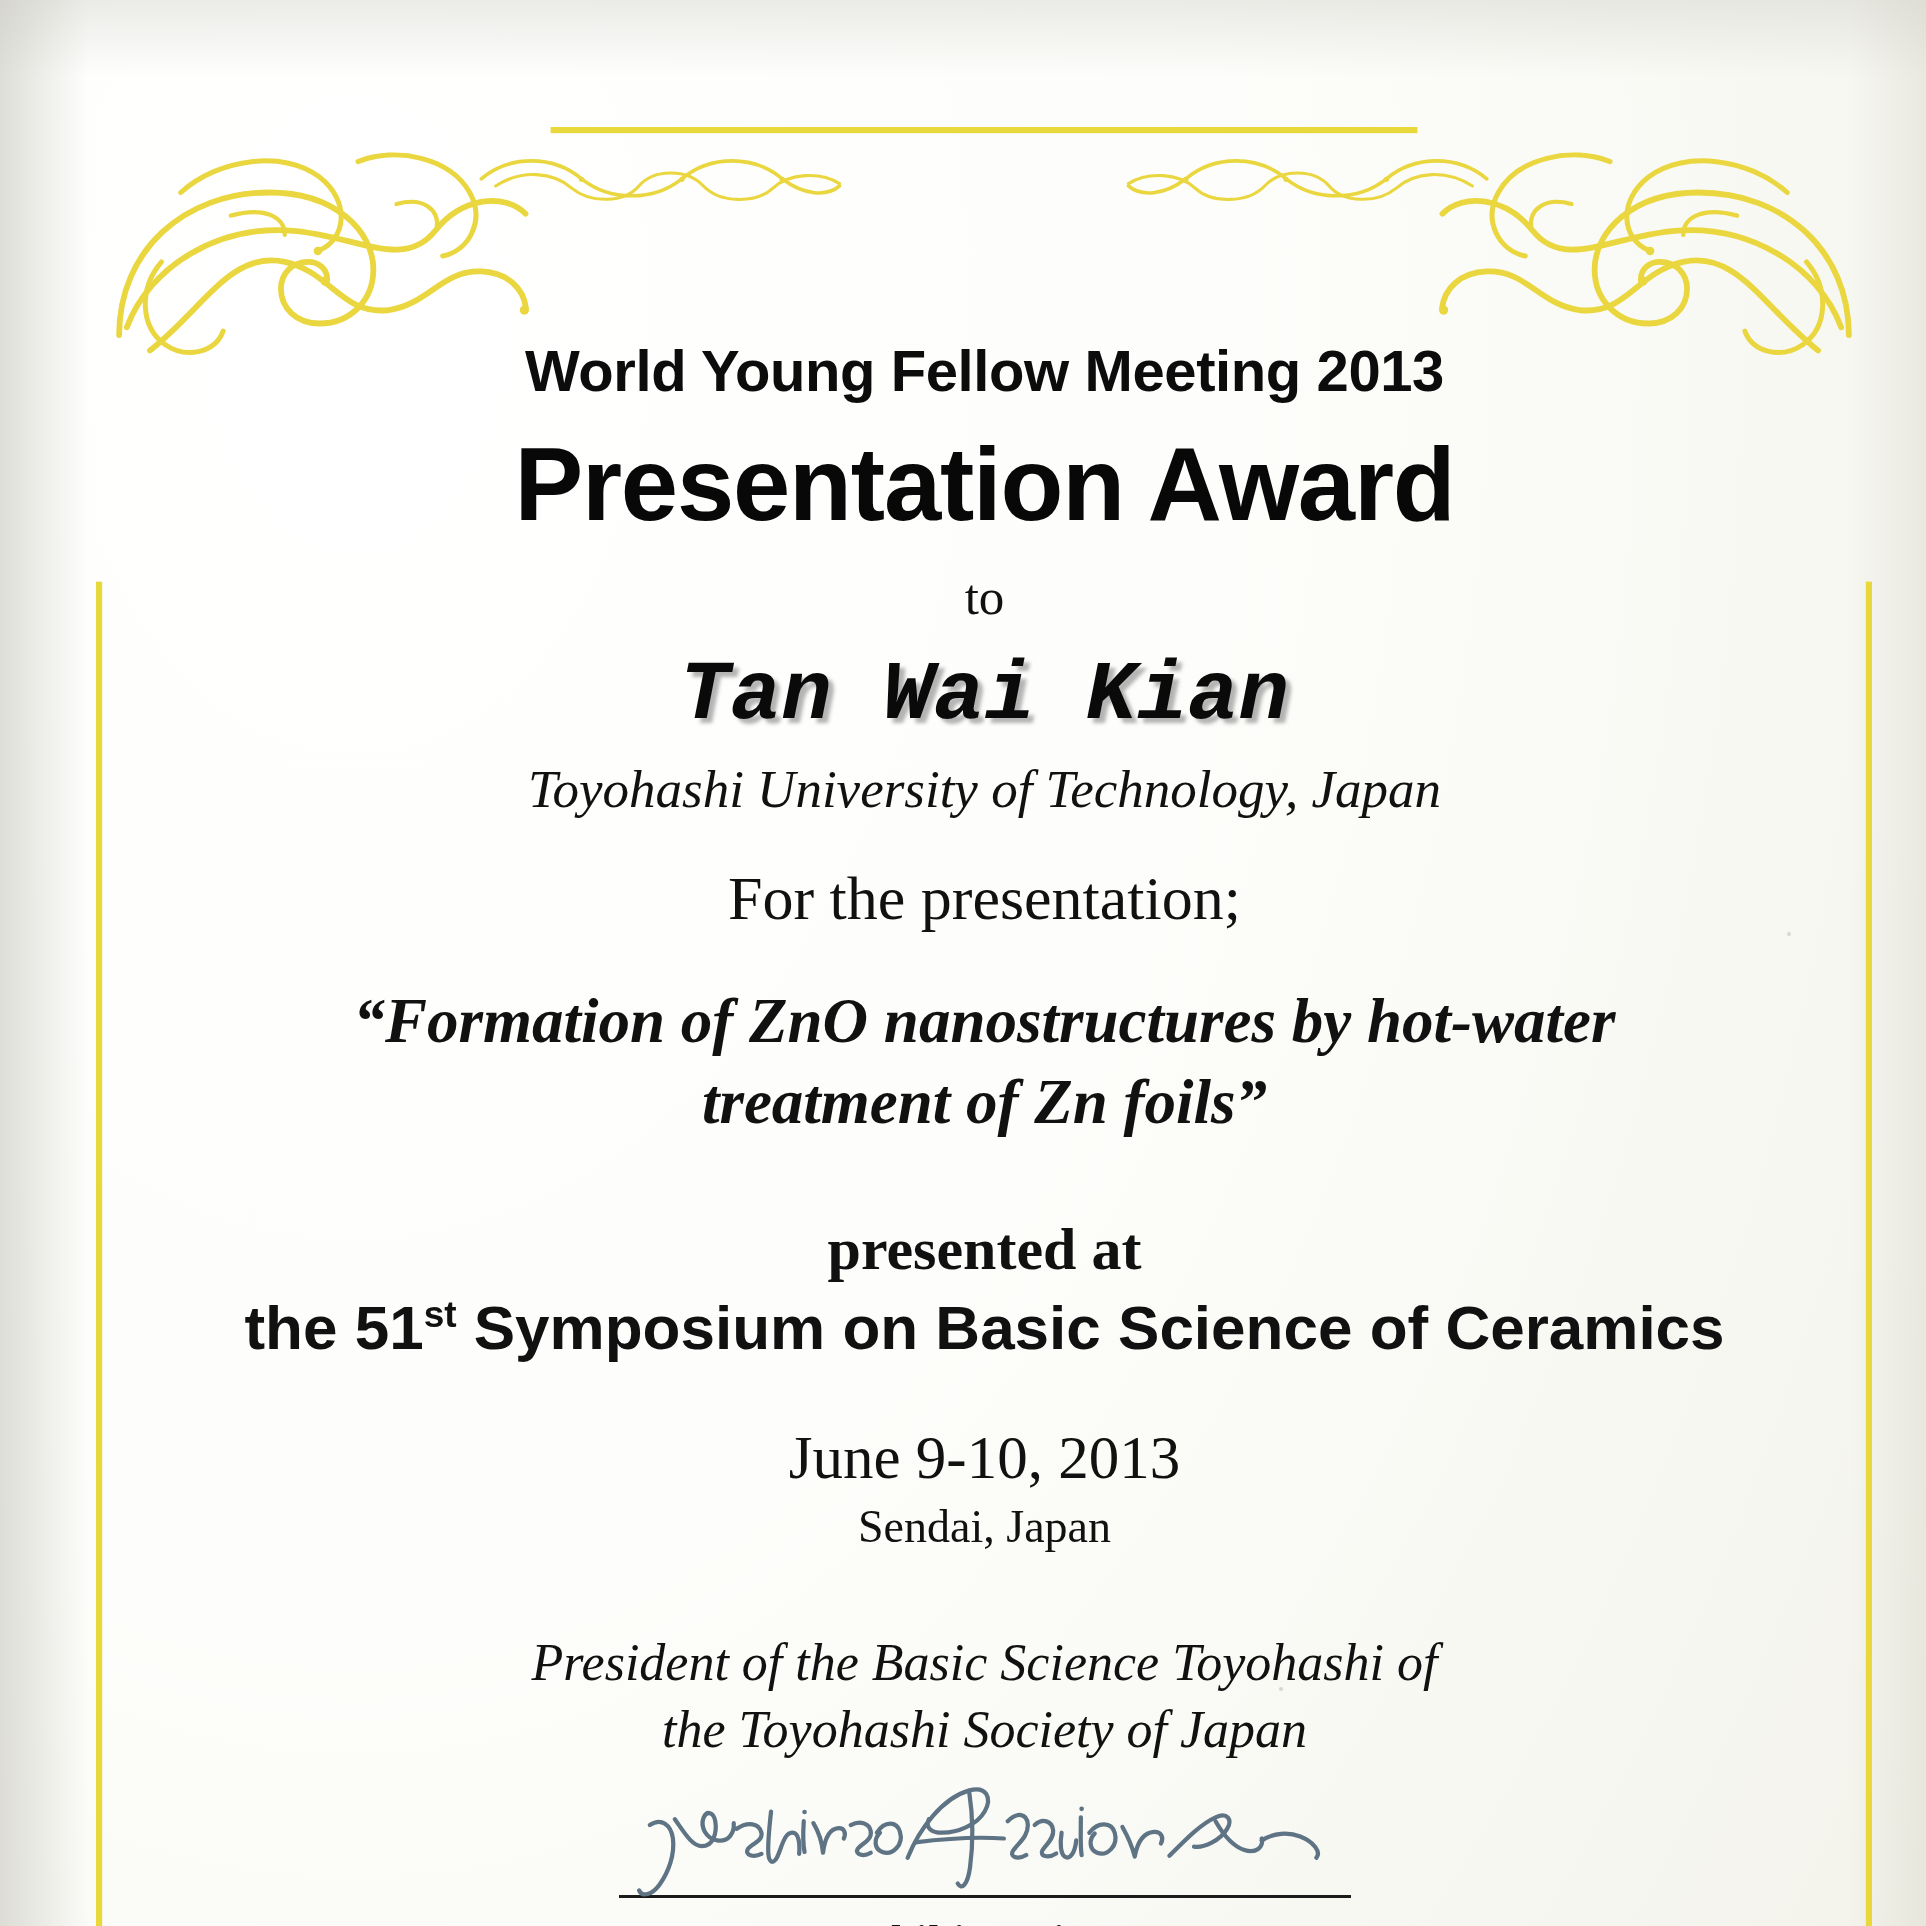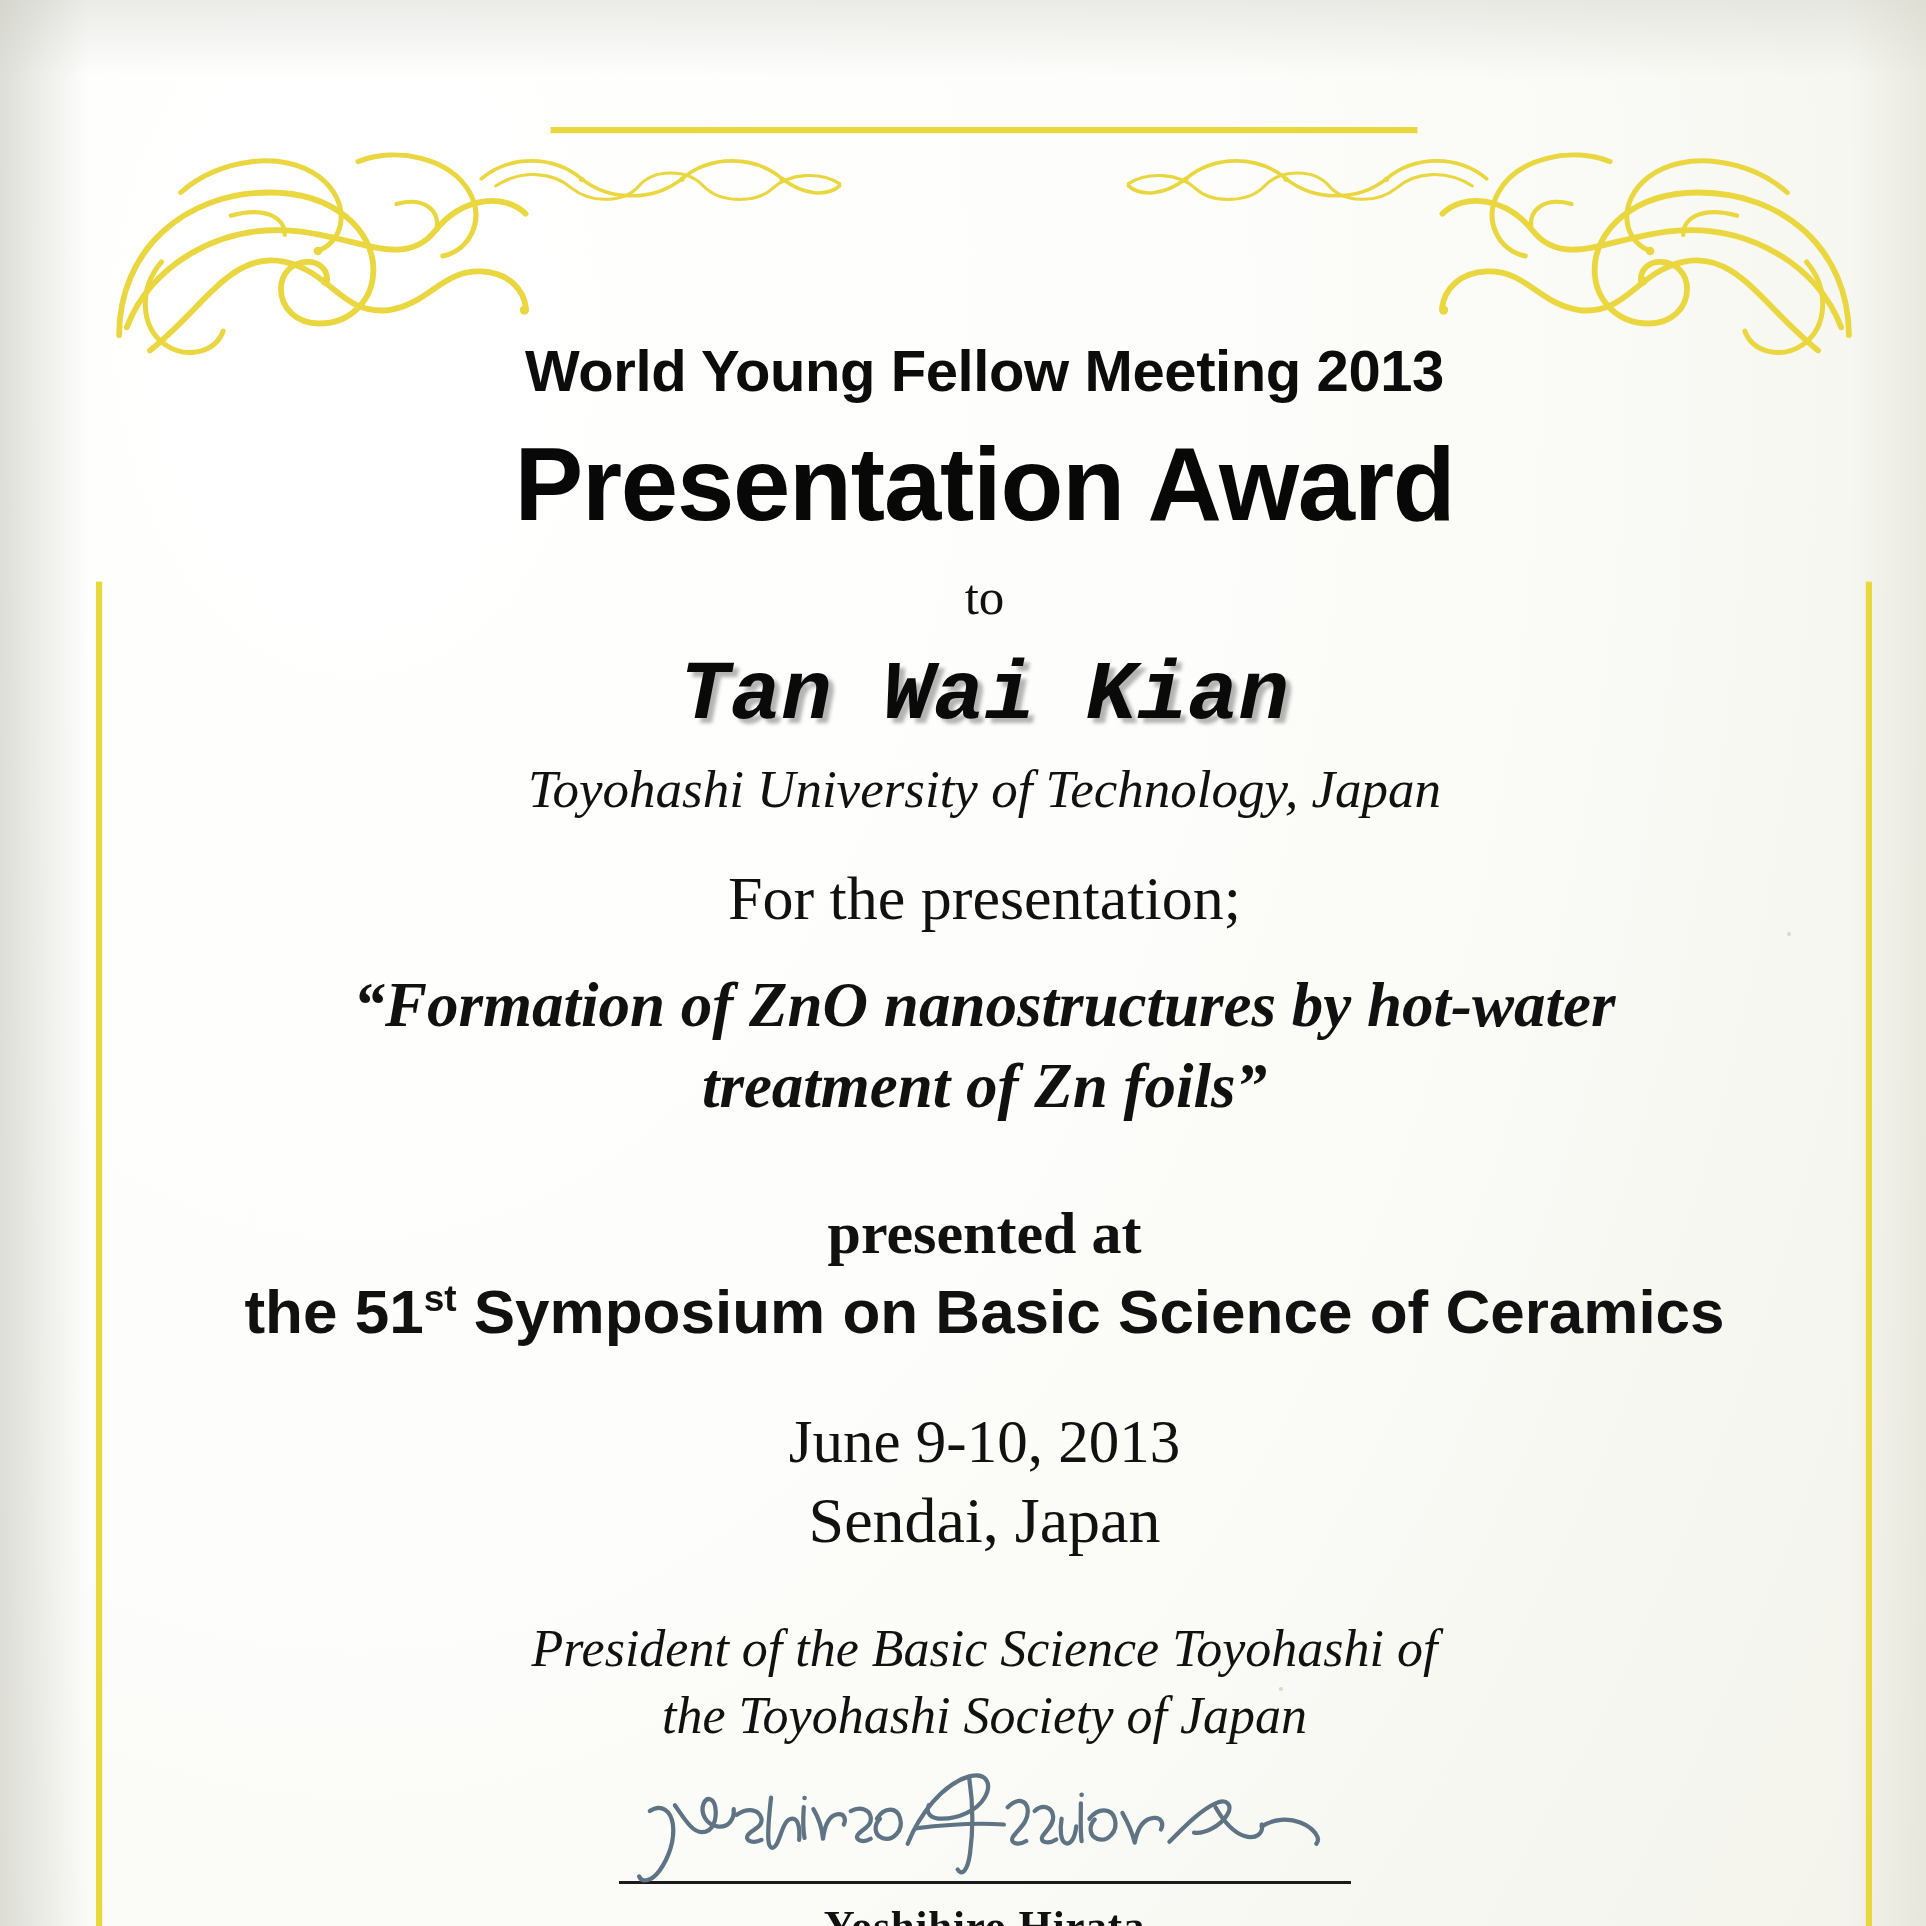--- a/index.html
+++ b/index.html
@@ -97,21 +97,21 @@
   }
 
   #recipient-affiliation {
     font-style: italic;
     font-size: 53px;
     margin: 0 0 45px 0;
   }
 
   #presentation-lead {
     font-size: 62px;
-    margin: 0 0 32px 0;
+    margin: 0 0 48px 0;
   }
 
   #presentation-title {
     font-style: italic;
     font-size: 63px;
     line-height: 1.28;
     margin: 0 0 73px 0;
     padding: 0 116px;
     font-weight: bold;
   }
@@ -132,22 +132,22 @@
   #symposium-name .sup {
     font-size: 37px;
     vertical-align: super;
   }
 
   #event-date {
     font-size: 61px;
     margin: 0 0 8.5px 0;
   }
   #event-location {
-    font-size: 64px;
-    margin: 0 0 58px 0;
+    font-size: 46px;
+    margin: 0 0 76px 0;
   }
 
   #signer-role {
     font-style: italic;
     font-size: 52px;
     line-height: 1.3;
     margin: 0 0 15.4px 0;
   }
 
   

